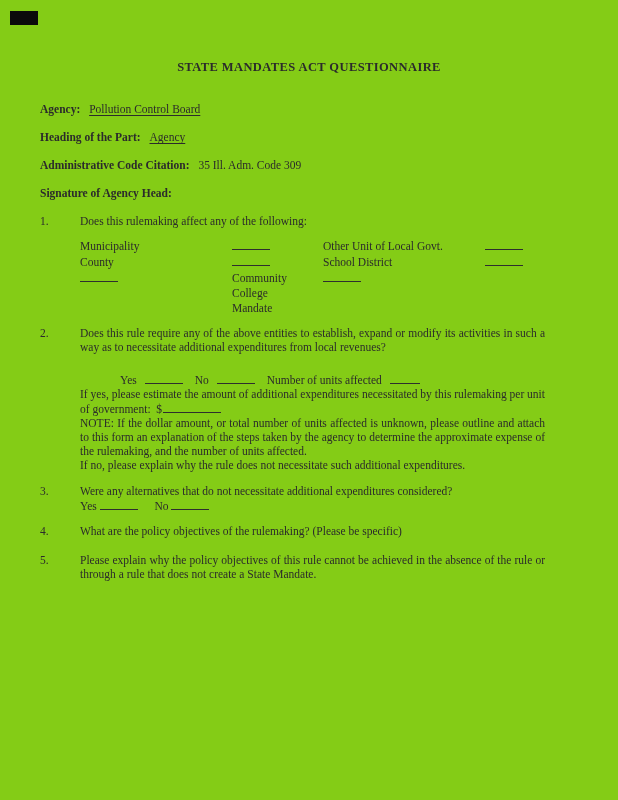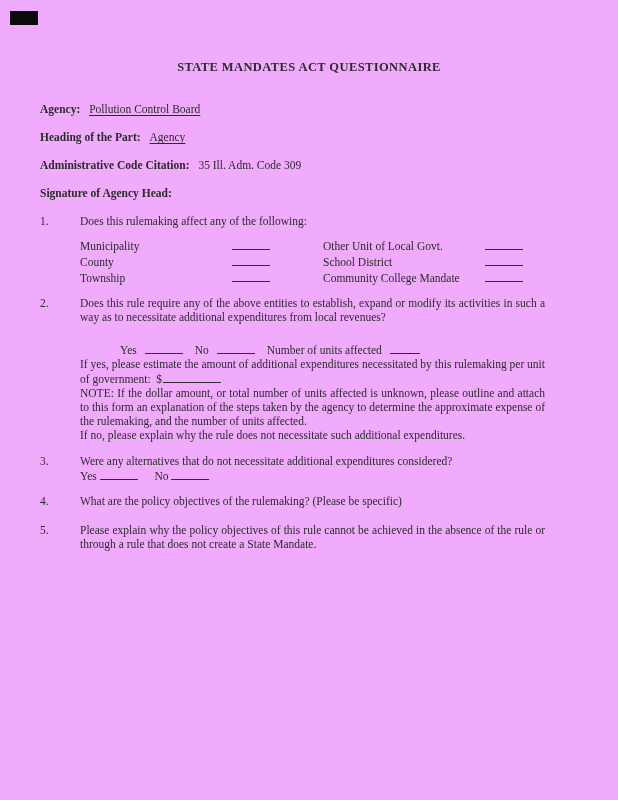--- a/index.html
+++ b/index.html
@@ -1,19 +1,19 @@
 <!DOCTYPE html>
 <html><head>
 <meta charset="utf-8">
 <style>
   * { box-sizing: border-box; }
   html, body { margin: 0; padding: 0; background: #ffffff; }
   .page {
     width: 618px; height: 800px; position: relative; overflow: hidden;
-    background: #f0abfc; color: #2b2b2b;
+    background: #84cc16; color: #2b2b2b;
     font-family: "Liberation Serif", serif;
     font-size: 11.5px; line-height: 14px;
   }
   .content { padding: 0 73px 0 40px; }
   .scan-mark { position: absolute; left: 10px; top: 11px; width: 28px; height: 14px; background: #0b0b0b; }
   .title {
     margin: 0; padding-top: 60px;
     font-size: 12.5px; font-weight: bold; letter-spacing: 0.4px;
     text-align: center; line-height: 14px;
   }
@@ -78,21 +78,20 @@
         <span>Other Unit of Local Govt.</span>
         <span><span class="blank w38"></span></span>
       </div>
       <div class="erow">
         <span>County</span>
         <span><span class="blank w38"></span></span>
         <span>School District</span>
         <span><span class="blank w38"></span></span>
       </div>
       <div class="erow">
-        <span>Township</span>
         <span><span class="blank w38"></span></span>
         <span>Community College Mandate</span>
         <span><span class="blank w38"></span></span>
       </div>
     </div>
 
     <div class="q mt10">
       <div>2.</div>
       <div class="qbody">
         <p>Does this rule require any of the above entities to establish, expand or modify its activities in such a way as to necessitate additional expenditures from local revenues?</p>

